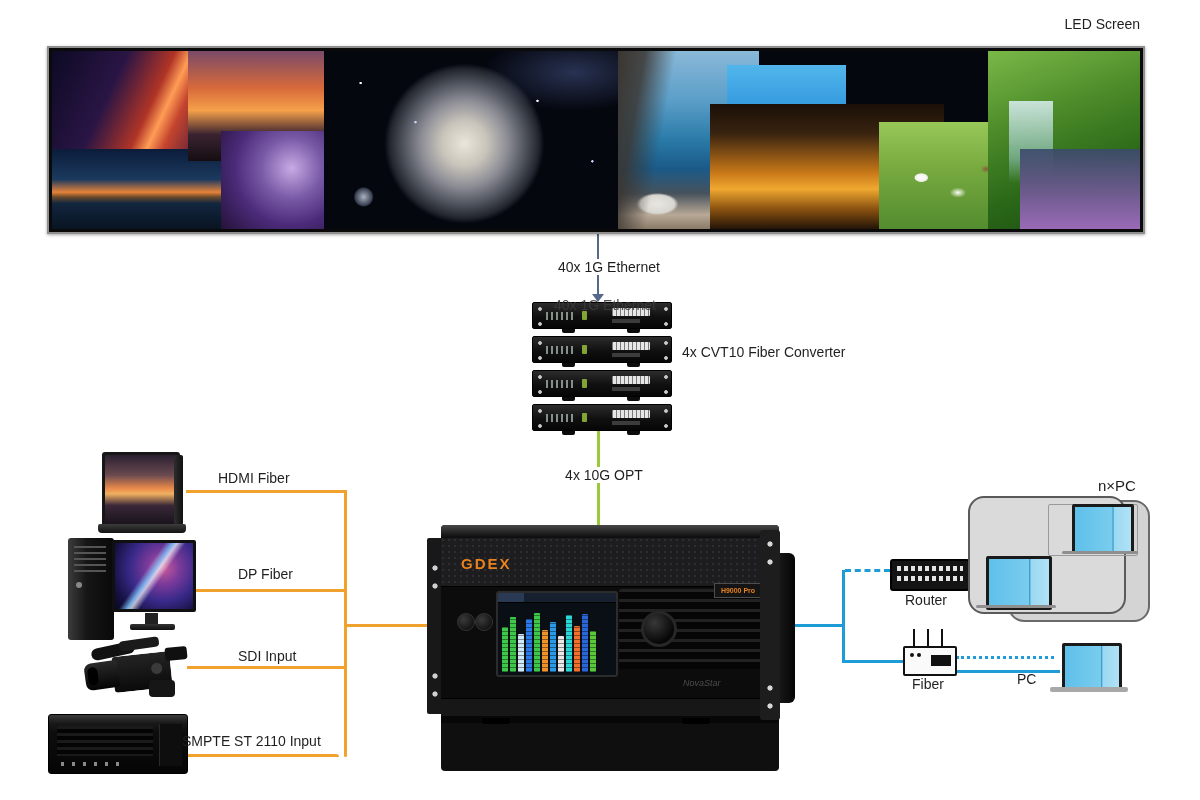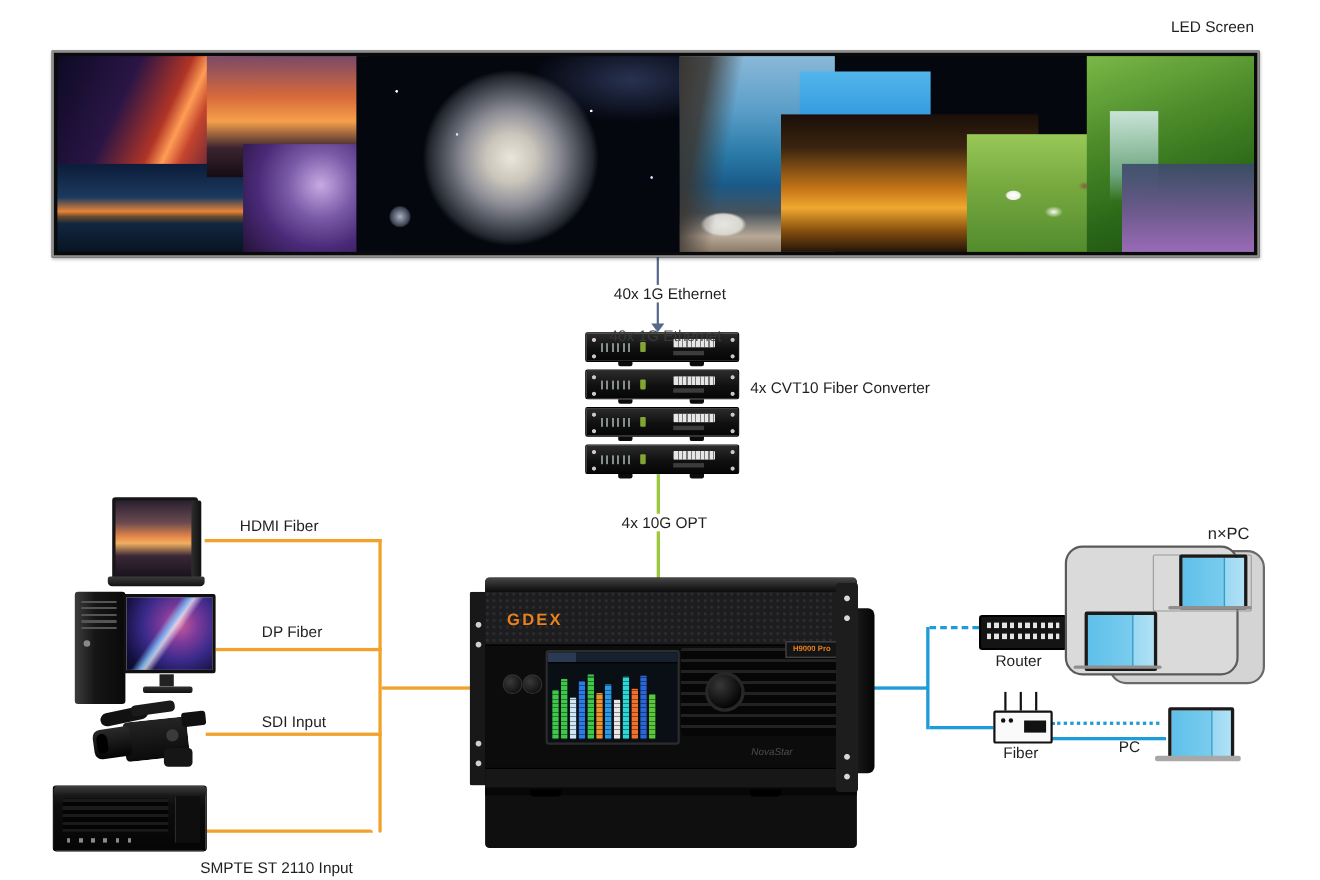--- a/index.html
+++ b/index.html
@@ -326,21 +326,21 @@
   <div class="abs rackdev">
     <div class="rack-top"></div>
     <div class="rack-slats"></div>
     <div class="rack-side"></div>
     <div class="rack-lights"></div>
   </div>
 
   <div class="lbl" style="left:218px;top:470px;">HDMI Fiber</div>
   <div class="lbl" style="left:238px;top:566px;">DP Fiber</div>
   <div class="lbl" style="left:238px;top:648px;">SDI Input</div>
-  <div class="lbl" style="left:182px;top:733px;margin-top:48px;">SMPTE ST 2110 Input</div>
+  <div class="lbl" style="left:182px;top:733px;">SMPTE ST 2110 Input</div>
 
   <div class="ln" style="left:186px;top:490px;width:161px;height:3px;"></div>
   <div class="ln" style="left:196px;top:589px;width:151px;height:3px;"></div>
   <div class="ln" style="left:187px;top:666px;width:160px;height:3px;"></div>
   <div class="ln" style="left:188px;top:754px;width:151px;height:3px;border-radius:0 3px 0 0;"></div>
   <div class="ln" style="left:344px;top:490px;width:3px;height:267px;border-radius:0 0 3px 3px;"></div>
   <div class="ln" style="left:347px;top:624px;width:81px;height:3px;"></div>
 
   <div class="ln-net" style="left:793px;top:624px;width:50px;height:3px;"></div>
   <div class="ln-net" style="left:842px;top:570px;width:3px;height:93px;"></div>

